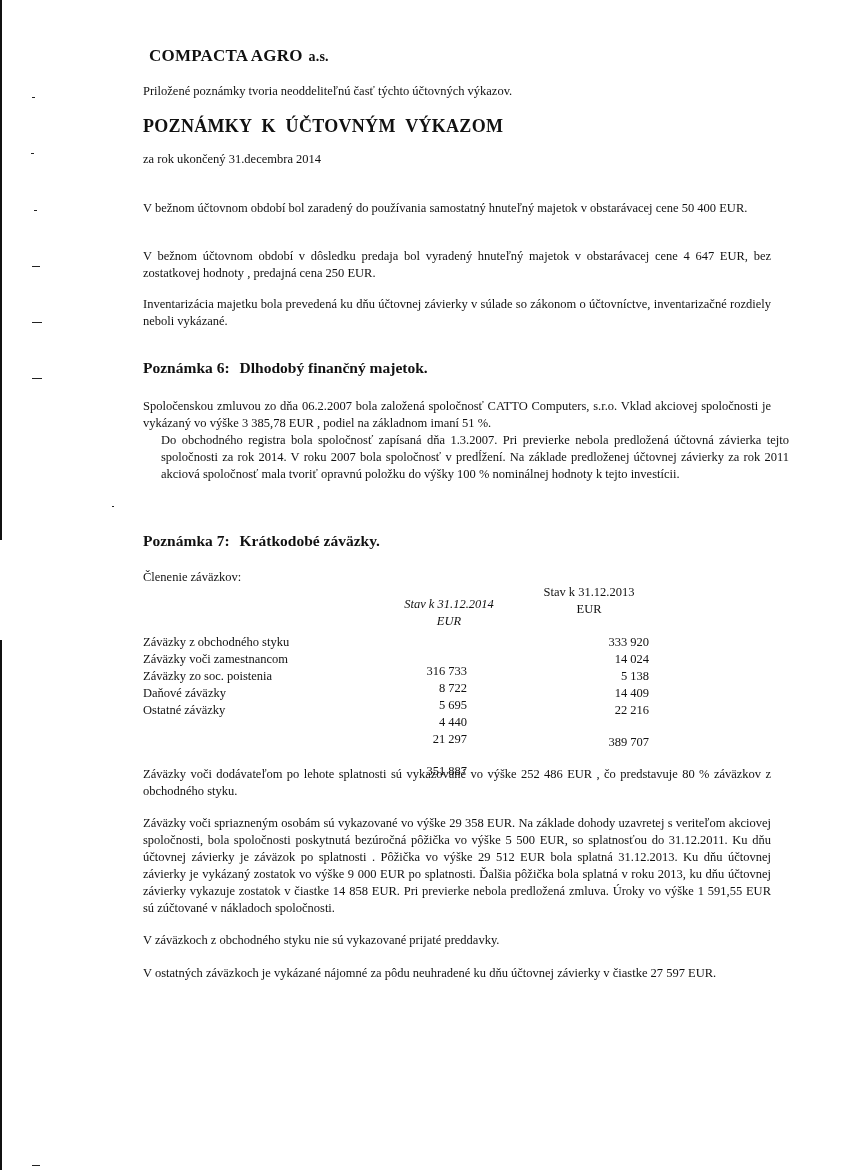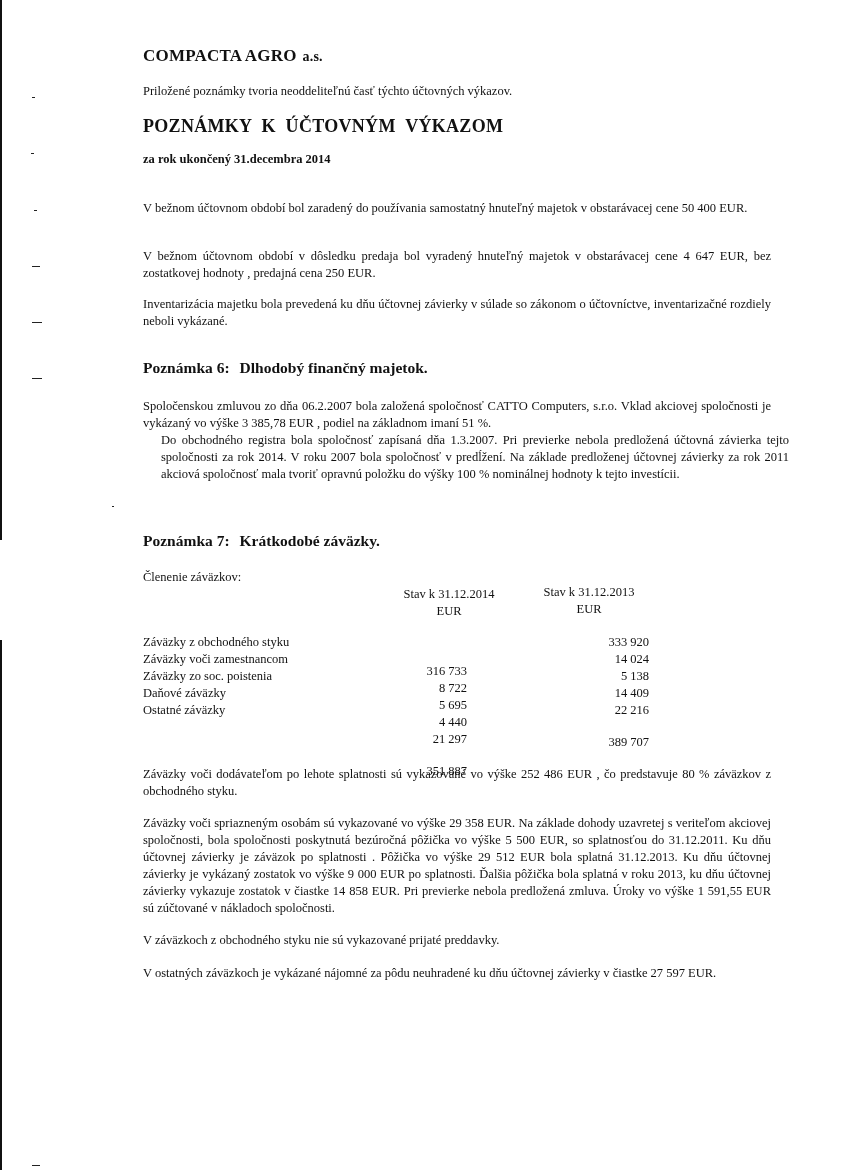--- a/index.html
+++ b/index.html
@@ -3,25 +3,25 @@
 <meta charset="utf-8">
 <style>
   html, body { margin: 0; padding: 0; }
   body {
     width: 850px; height: 1170px; background: #ffffff; position: relative; overflow: hidden;
     font-family: "Liberation Serif", "DejaVu Serif", serif; color: #111111;
   }
   .edge-line { position: absolute; left: 0; width: 2px; background: #111; }
   .tick { position: absolute; height: 1px; background: #222; }
   .abs { position: absolute; }
-  .company { left: 143px; top: 46px; font-size: 17px; font-weight: bold; letter-spacing: 0.2px; }
+  .company { left: 149px; top: 46px; font-size: 17px; font-weight: bold; letter-spacing: 0.2px; }
   .company .suffix { font-size: 14px; margin-left: 6px; }
   .intro { left: 143px; top: 84px; font-size: 12.5px; }
   .main-title { left: 143px; top: 116px; font-size: 18px; font-weight: bold; word-spacing: 5px; letter-spacing: 0.3px; }
-  .subtitle { left: 143px; top: 152px; font-size: 12.5px; font-weight: bold; }
+  .subtitle { left: 143px; top: 152px; font-size: 12.5px; font-weight: normal; }
   .para { left: 143px; width: 628px; font-size: 12.5px; line-height: 17px; text-align: justify; }
   .note-title { left: 143px; font-size: 15.5px; font-weight: bold; }
   .note-title .num { margin-right: 10px; }
   .table-wrap { left: 143px; top: 584px; width: 520px; font-size: 12.5px; }
   .th { position: absolute; text-align: center; line-height: 17px; }
   .row { position: absolute; left: 0; width: 520px; height: 17px; line-height: 17px; }
   .row .lbl { position: absolute; left: 0; }
   .row .v1 { position: absolute; right: 196px; text-align: right; margin-top: 29px; }
   .row .v2 { position: absolute; right: 14px; text-align: right; }
 </style>
@@ -55,21 +55,21 @@
 </div>
 <div class="abs para" style="top:398px;">Spoločenskou zmluvou zo dňa 06.2.2007 bola založená spoločnosť CATTO Computers, s.r.o. Vklad akciovej spoločnosti je vykázaný vo výške 3 385,78 EUR , podiel na základnom imaní 51 %.</div>
 <div class="abs para" style="top:432px;margin-left:18px;">Do obchodného registra bola spoločnosť zapísaná dňa 1.3.2007. Pri previerke nebola predložená účtovná závierka tejto spoločnosti za rok 2014.  V roku 2007 bola spoločnosť v predĺžení. Na základe predloženej účtovnej závierky za rok 2011  akciová spoločnosť mala tvoriť opravnú položku do výšky 100 % nominálnej hodnoty k tejto investícii.</div>
 
 <div class="abs note-title" style="top:532px;">
   <span class="num">Poznámka 7:</span><span>Krátkodobé záväzky.</span>
 </div>
 <div class="abs para" style="top:569px;">Členenie záväzkov:</div>
 
 <div class="abs table-wrap">
-  <div class="th" style="left:236px;width:140px;top:2px;">
+  <div class="th" style="left:236px;width:140px;top:12px;font-style:italic;">
     <div>Stav k 31.12.2014</div>
     <div>EUR</div>
   </div>
   <div class="th" style="left:376px;width:140px;top:0;">
     <div>Stav k 31.12.2013</div>
     <div>EUR</div>
   </div>
 
   <div class="row" style="top:50px;">
     <span class="lbl">Záväzky z obchodného styku</span>

